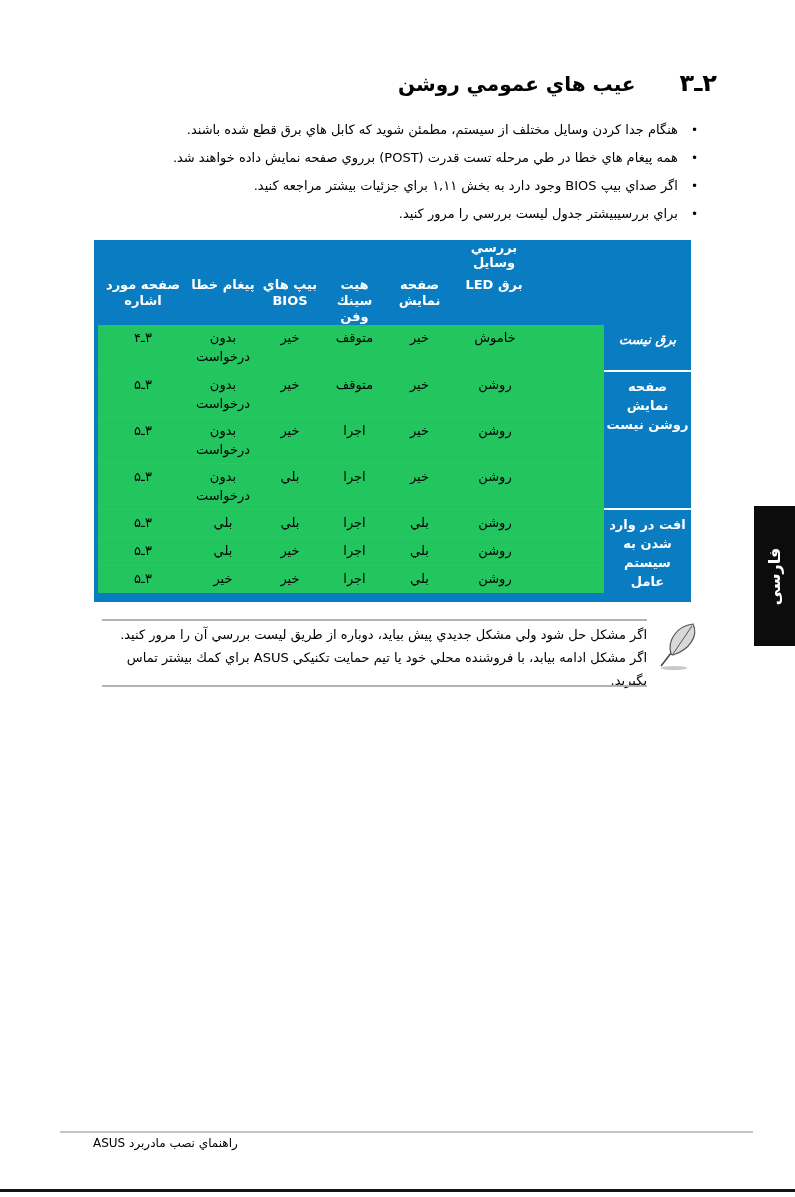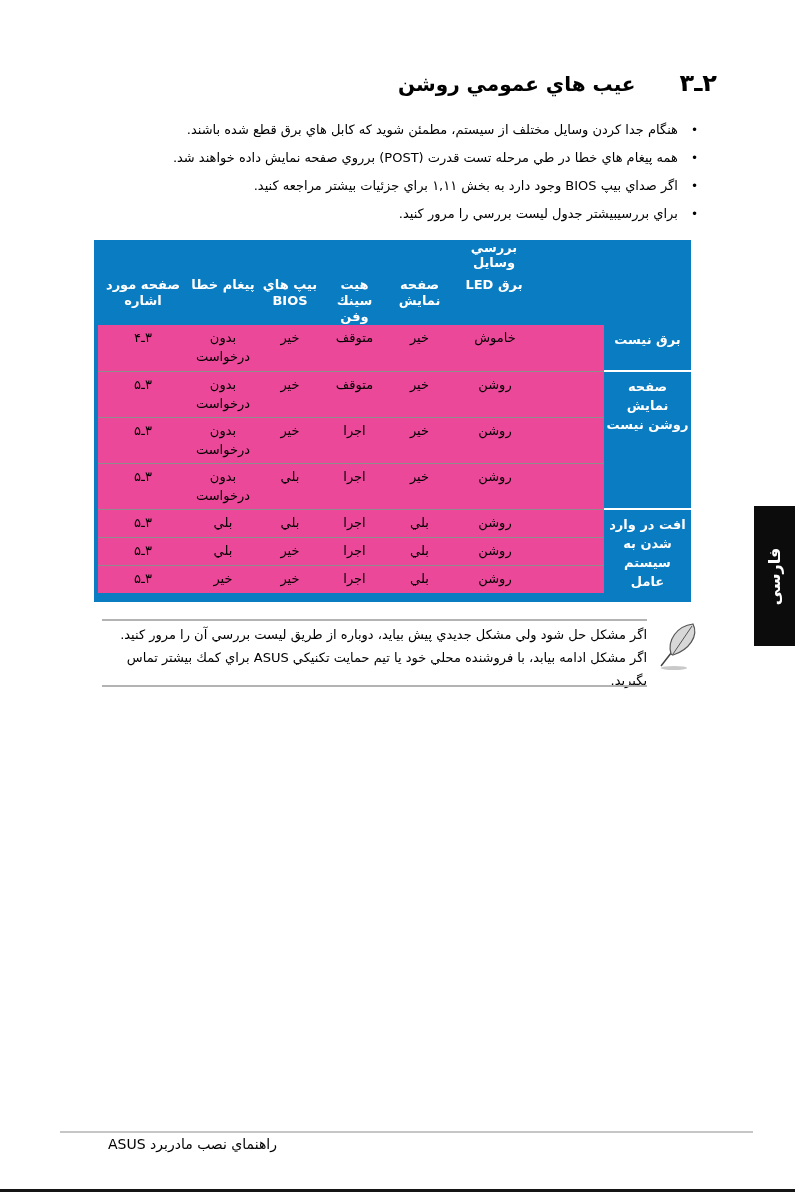--- a/index.html
+++ b/index.html
@@ -43,32 +43,32 @@
   thead th{
     background:var(--blue);color:#fff;font-weight:bold;font-size:13px;
     white-space:pre-line;padding:0;
   }
   tr.hd-a{height:30px;}
   tr.hd-a th{vertical-align:bottom;padding-bottom:3px;}
   tr.hd-b{height:49px;}
   tr.hd-b th{vertical-align:top;padding-top:4px;line-height:16px;}
   .pad-led{padding-right:68px;}
   tbody td{
-    background:#ec4899;font-size:13px;vertical-align:top;text-align:center;
+    background:#22c55e;font-size:13px;vertical-align:top;text-align:center;
     padding:3px 2px 0 2px;white-space:pre-line;line-height:19px;
   }
   tr.row-tall{height:46px;}
   tr.row-short{height:28px;}
   .label-cell{
     background:var(--blue) !important;color:#fff;font-weight:bold;
     font-size:13px;line-height:19px;padding-top:5px;
   }
   tbody tr:not(:first-child) td.data-cell{border-top:1px solid var(--divider);}
   tbody td.label-cell{border-top:2px solid #fff;}
-  tbody tr:first-child td.label-cell{border-top:none;}
+  tbody tr:first-child td.label-cell{border-top:none;font-style:italic;}
 
   
   .note-rule{position:absolute;left:102px;width:545px;height:2px;background:var(--rule);}
   .note-rule.top{top:619px;}
   .note-rule.bottom{top:685px;}
   .note-text{
     position:absolute;left:102px;top:610px;width:545px;direction:rtl;
     text-align:right;font-size:13px;line-height:23px;
   }
   .note-icon{position:absolute;left:651px;top:616px;width:60px;height:60px;}
@@ -78,21 +78,21 @@
     position:absolute;right:0;top:506px;width:41px;height:140px;
     background:var(--tab-bg);display:flex;align-items:center;justify-content:center;
   }
   .lang-tab span{
     transform:rotate(-90deg);color:#fff;font-size:16px;font-weight:bold;
     white-space:nowrap;letter-spacing:1px;
   }
 
   
   .footer-rule{position:absolute;left:60px;top:1131px;width:693px;height:2px;background:#c6c6c6;}
-  .footer-text{position:absolute;left:108px;top:1136px;font-size:14px;direction:rtl;}
+  .footer-text{position:absolute;left:93px;top:1136px;font-size:12px;direction:rtl;}
   .bottom-strip{position:absolute;left:0;top:1189px;width:795px;height:3px;background:#151515;}
 </style>
 </head>
 <body>
 
 <div class="title-row">
   <span class="section-number">۲ـ۳</span>
   <h1 class="page-title">عيب هاي عمومي روشن</h1>
 </div>
 

